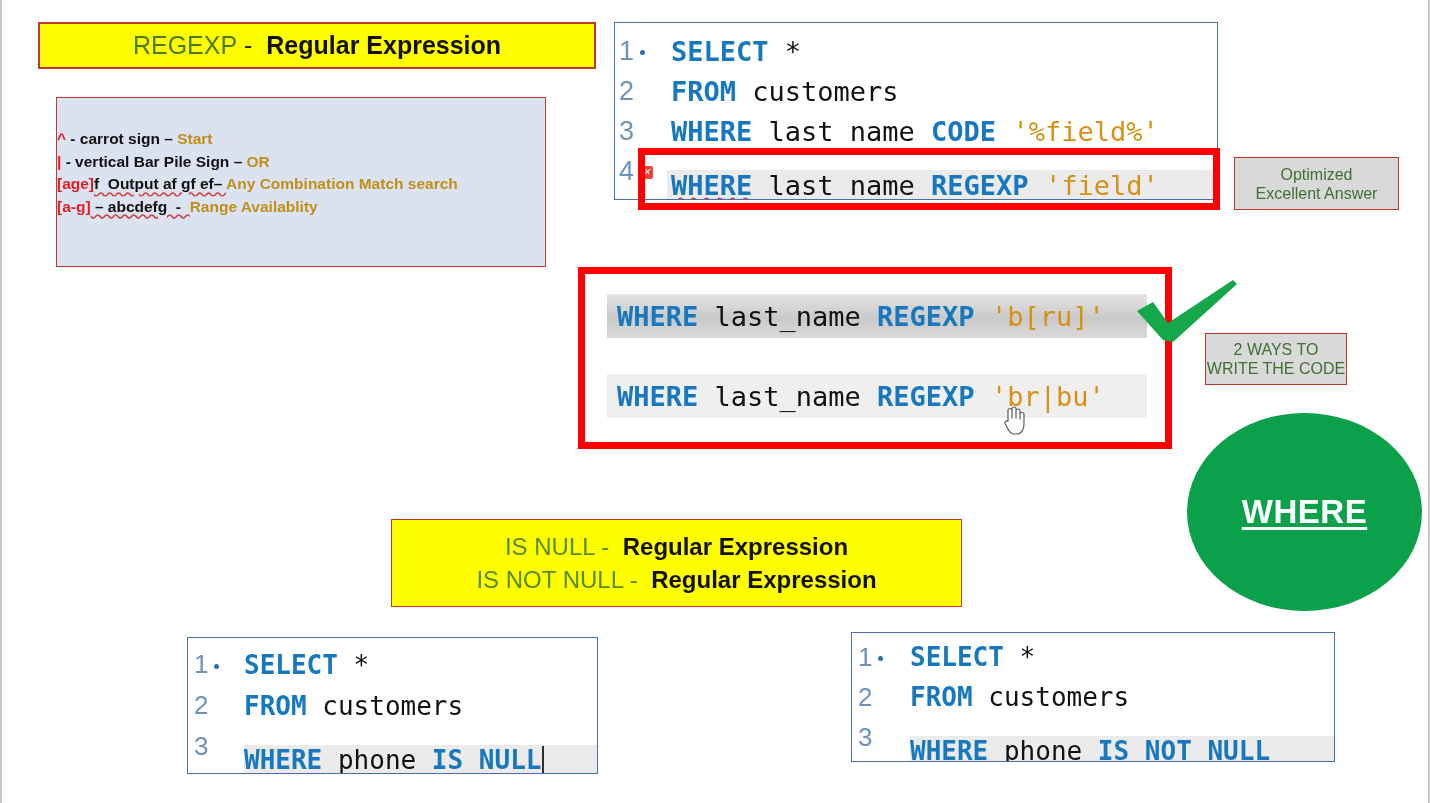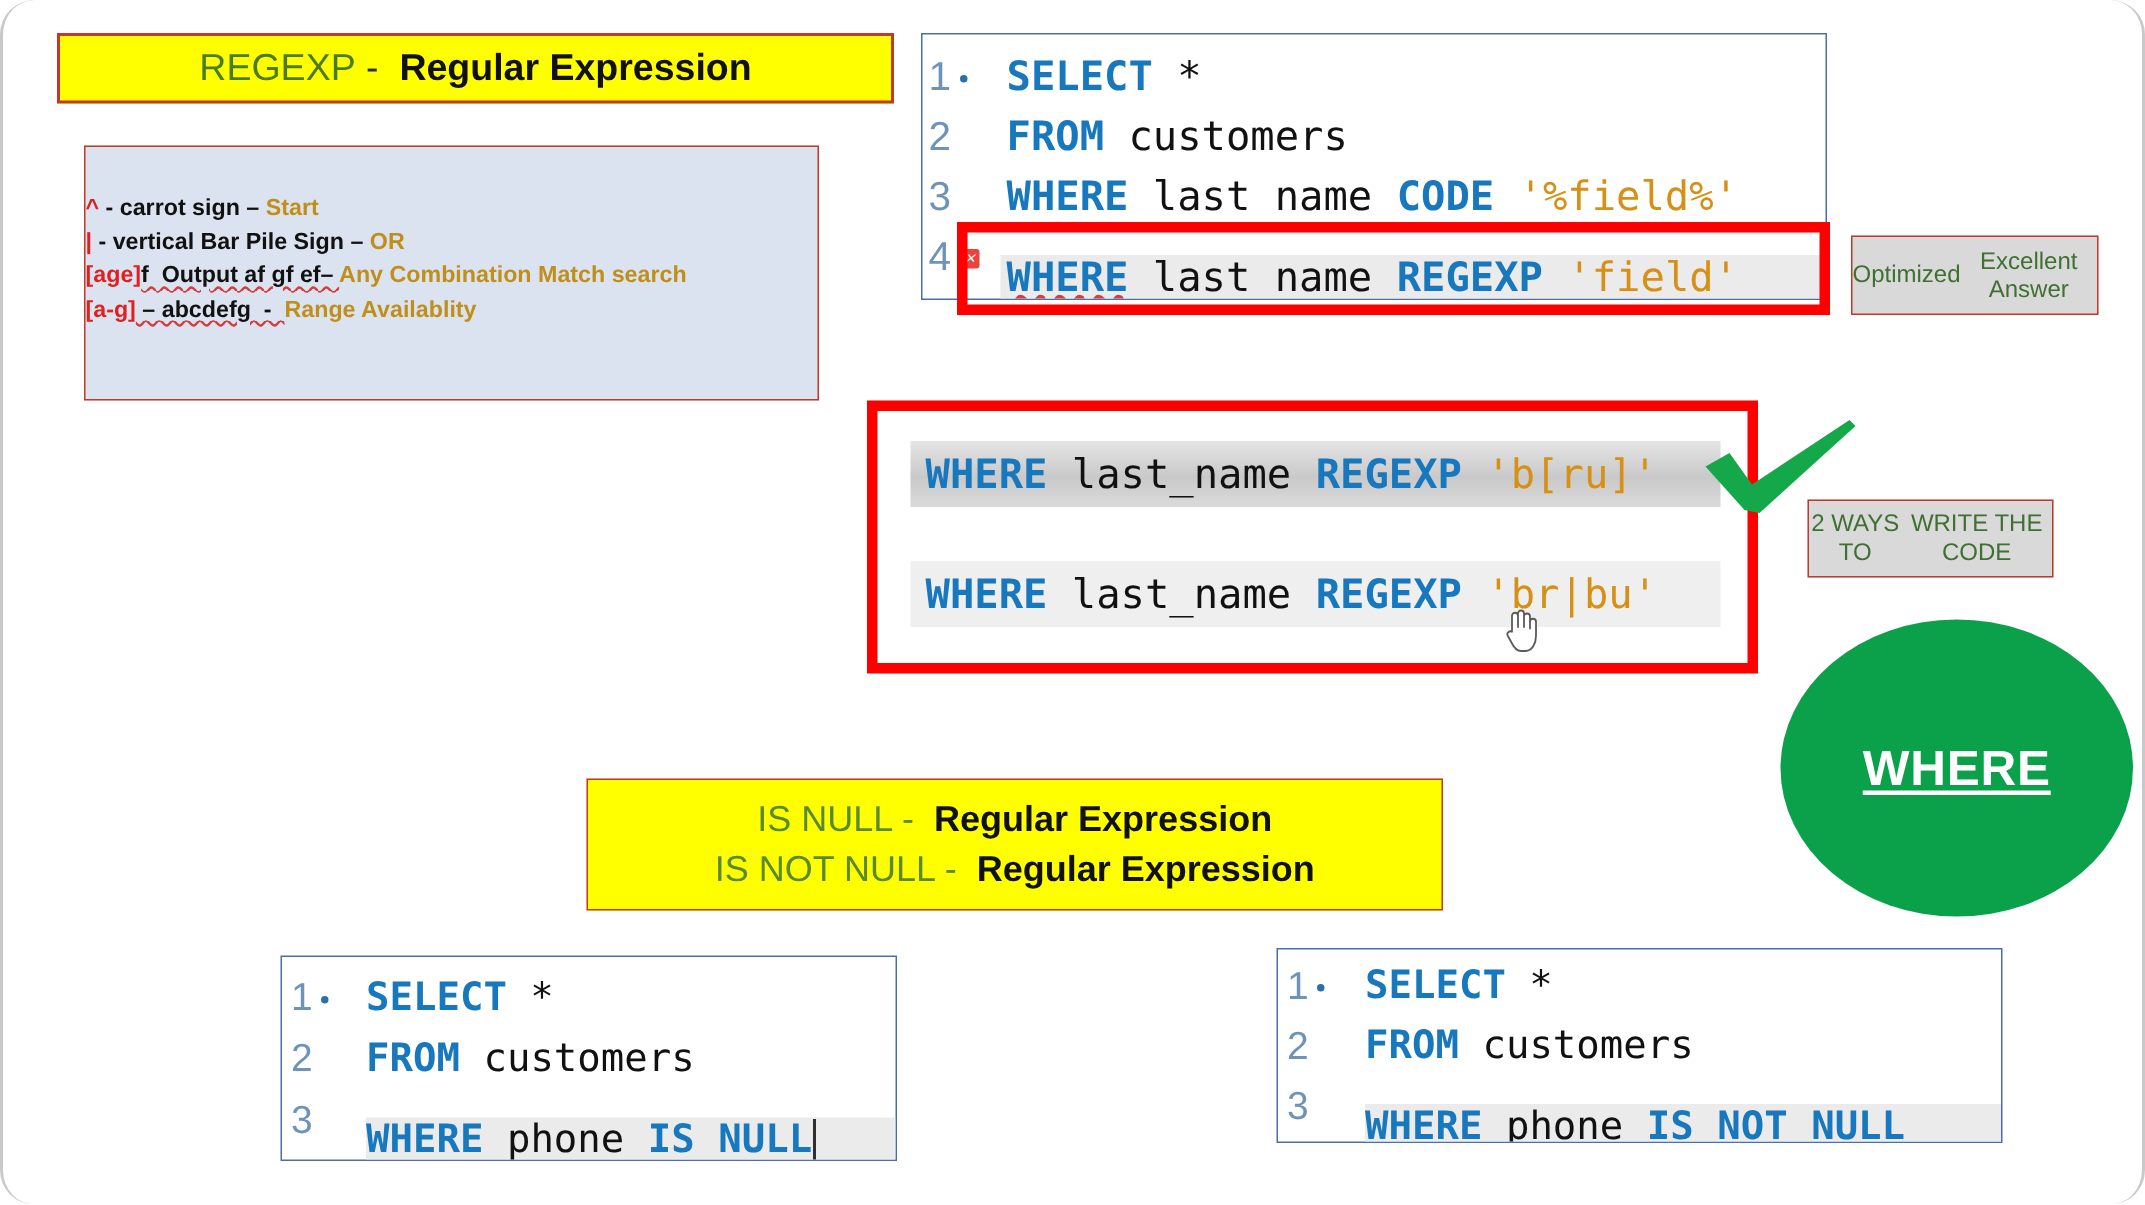--- a/index.html
+++ b/index.html
@@ -13,21 +13,20 @@
   }
   #canvas {
     position: relative;
     width: 1430px;
     height: 803px;
     background: #ffffff;
     border-left: 2px solid #c9c9c9;
     border-right: 2px solid #c9c9c9;
     box-sizing: border-box;
     overflow: hidden;
-    border-radius: 23px;
   }
 
   
   .title-banner {
     position: absolute;
     left: 36px;
     top: 22px;
     width: 558px;
     height: 47px;
     background: #ffff00;
@@ -202,32 +201,32 @@
   }
 
   
   .note-box {
     position: absolute;
     background: #d9d9d9;
     border: 1.5px solid #c0392b;
     box-sizing: border-box;
     color: #3f7031;
     display: flex;
-    flex-direction: row;
+    flex-direction: column;
     align-items: center;
     justify-content: center;
     text-align: center;
     line-height: 19px;
   }
   #note-optimized {
     left: 1232px; top: 157px; width: 165px; height: 53px;
     font-size: 16px;
   }
   #note-2ways {
-    left: 1203px; top: 333px; width: 164px; height: 52px;
+    left: 1203px; top: 333px; width: 142px; height: 52px;
     font-size: 16px;
   }
 
   
   .where-circle {
     position: absolute;
     left: 1185px; top: 413px;
     width: 235px; height: 198px;
     border-radius: 50%;
     background: #0ba14b;

